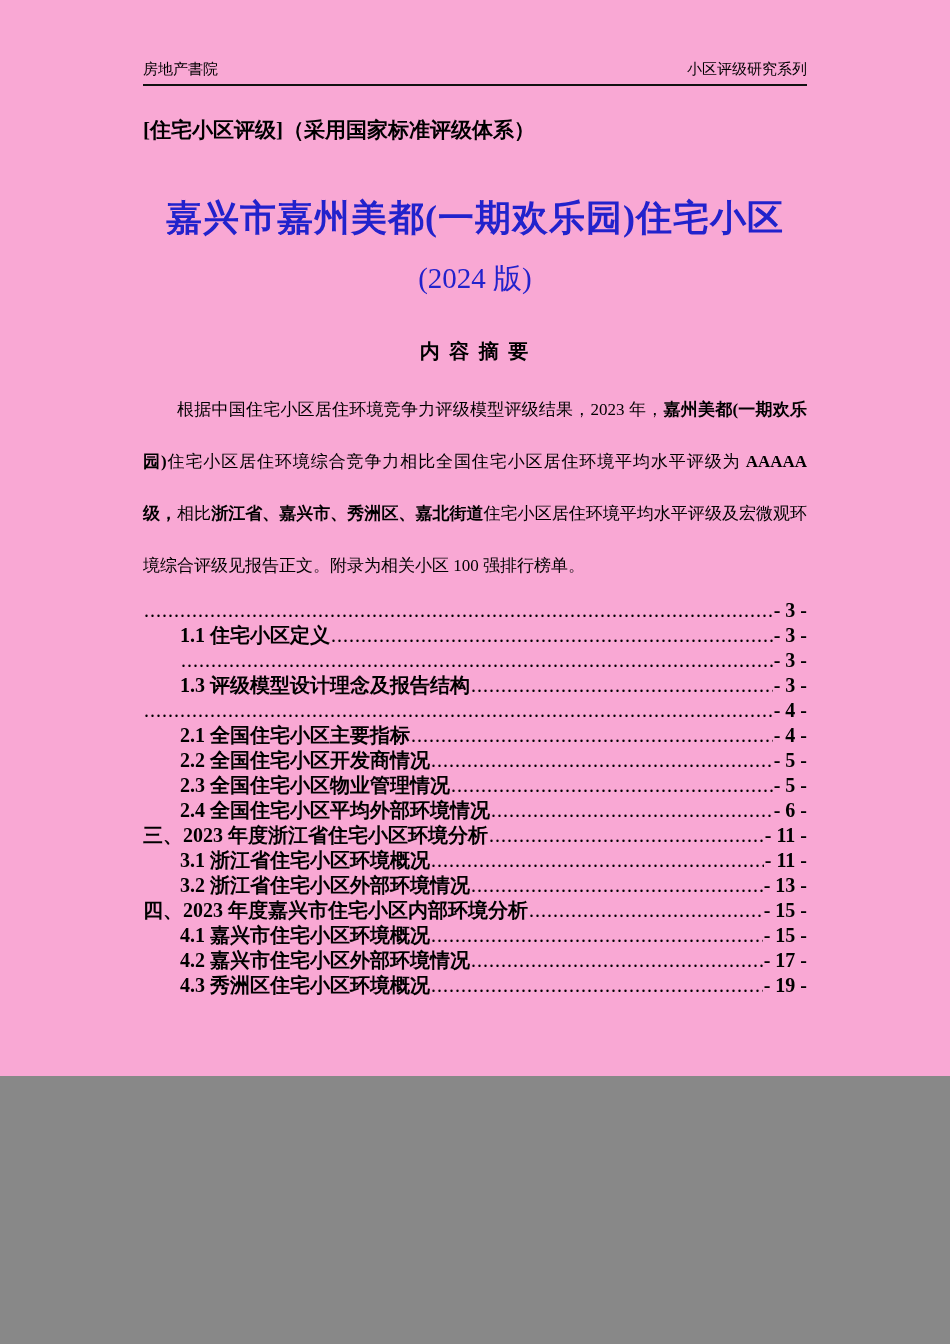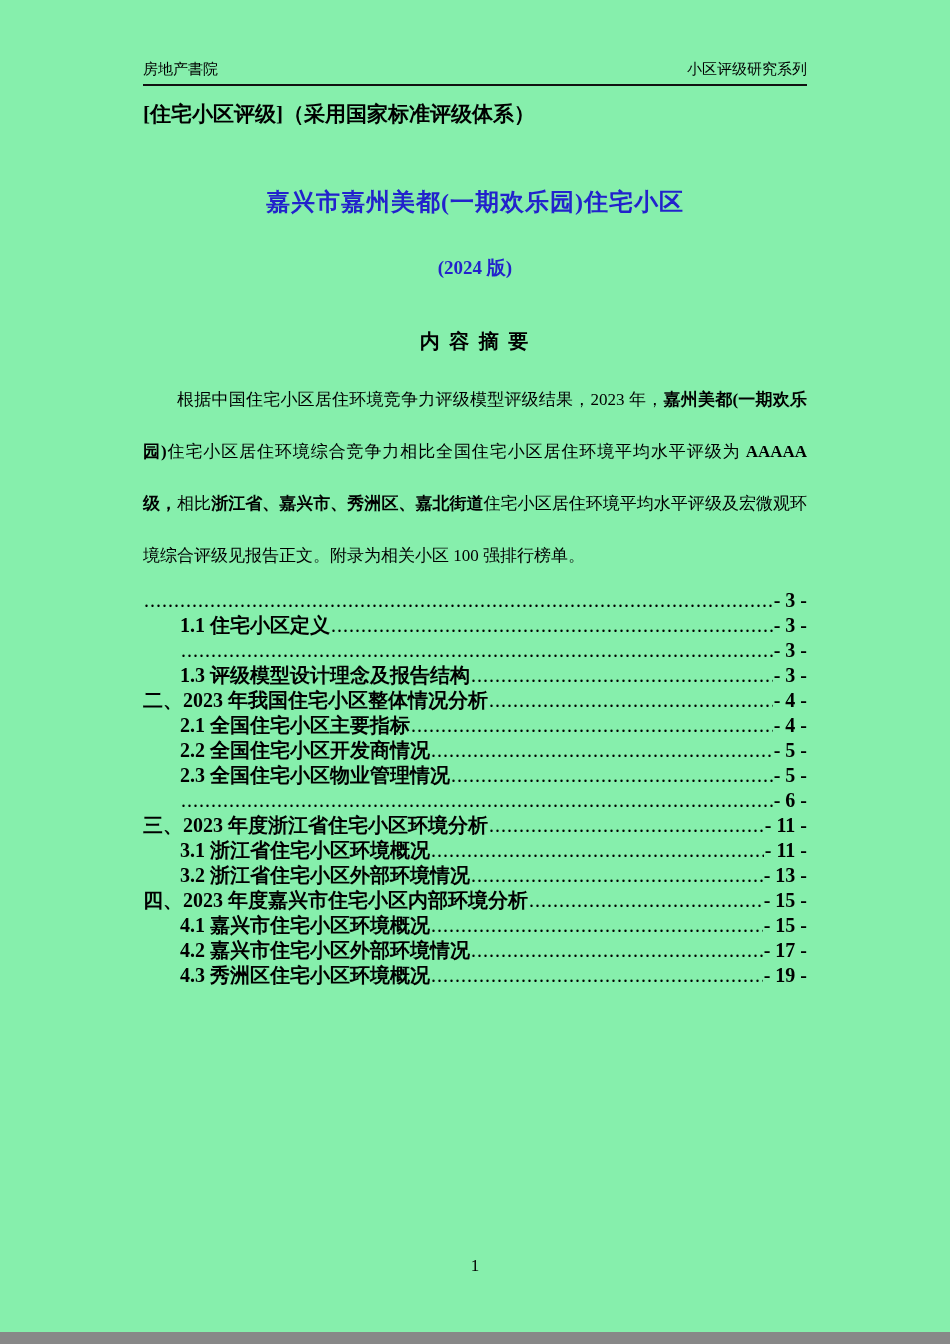--- a/index.html
+++ b/index.html
@@ -1,48 +1,48 @@
 <!DOCTYPE html>
 <html><head>
 <meta charset="utf-8">
 <style>
   html,body { margin:0; padding:0; background:#888; }
   .page {
     position:relative;
-    width:950px; height:1332px;
+    width:950px; height:1076px;
     margin:0 auto;
-    background:#86efac;
+    background:#f9a8d4;
     box-sizing:border-box;
     padding:60px 143px 0 143px;
     font-family:"Liberation Serif","DejaVu Serif",serif;
     color:#000;
     overflow:hidden;
   }
   .header {
     display:flex; justify-content:space-between; align-items:flex-end;
     font-family:"Liberation Sans","DejaVu Sans",sans-serif;
     font-size:15px; line-height:18px;
     padding-bottom:6px;
     border-bottom:2px solid #111;
   }
   .subtitle {
-    margin-top:14px;
+    margin-top:30px;
     font-size:21px; line-height:28px;
     font-weight:bold;
   }
   .title-l1, .title-l2 {
     margin:0; text-align:center;
-    font-size:24px; line-height:44px; font-weight:bold;
+    font-size:36px; line-height:44px; font-weight:bold;
     letter-spacing:1px;
   }
   .title-l1 { margin-top:52px; }
   .title-l2 { margin-top:24px; }
   .edition {
-    margin-top:26px; text-align:center;
-    font-size:19px; line-height:36px; font-weight:bold;
+    margin-top:20px; text-align:center;
+    font-size:29px; line-height:36px; font-weight:normal;
   }
   .abstract-heading {
     margin:38px 0 0 0; text-align:center;
     font-family:"Liberation Sans","DejaVu Sans",sans-serif;
     font-size:20px; line-height:34px; font-weight:bold;
     letter-spacing:2px;
   }
   .abstract {
     margin:16px 0 0 0;
     font-size:17px; line-height:52px;
@@ -109,40 +109,40 @@
       <div class="toc-row lvl1">
     <span class="toc-dots">........................................................................................................................................................................................................</span>
     <span class="toc-page">- 3 -</span>
   </div>
       <div class="toc-row lvl1">
     <span class="toc-label">1.3 评级模型设计理念及报告结构</span>
     <span class="toc-dots">........................................................................................................................................................................................................</span>
     <span class="toc-page">- 3 -</span>
   </div>
       <div class="toc-row lvl0">
-    <span class="toc-label">二、2023 年我国住宅小区整体情况分析</span>
     <span class="toc-dots">........................................................................................................................................................................................................</span>
     <span class="toc-page">- 4 -</span>
   </div>
       <div class="toc-row lvl1">
     <span class="toc-label">2.1 全国住宅小区主要指标</span>
     <span class="toc-dots">........................................................................................................................................................................................................</span>
     <span class="toc-page">- 4 -</span>
   </div>
       <div class="toc-row lvl1">
     <span class="toc-label">2.2 全国住宅小区开发商情况</span>
     <span class="toc-dots">........................................................................................................................................................................................................</span>
     <span class="toc-page">- 5 -</span>
   </div>
       <div class="toc-row lvl1">
     <span class="toc-label">2.3 全国住宅小区物业管理情况</span>
     <span class="toc-dots">........................................................................................................................................................................................................</span>
     <span class="toc-page">- 5 -</span>
   </div>
       <div class="toc-row lvl1">
+    <span class="toc-label">2.4 全国住宅小区平均外部环境情况</span>
     <span class="toc-dots">........................................................................................................................................................................................................</span>
     <span class="toc-page">- 6 -</span>
   </div>
       <div class="toc-row lvl0">
     <span class="toc-label">三、2023 年度浙江省住宅小区环境分析</span>
     <span class="toc-dots">........................................................................................................................................................................................................</span>
     <span class="toc-page">- 11 -</span>
   </div>
       <div class="toc-row lvl1">
     <span class="toc-label">3.1 浙江省住宅小区环境概况</span>

